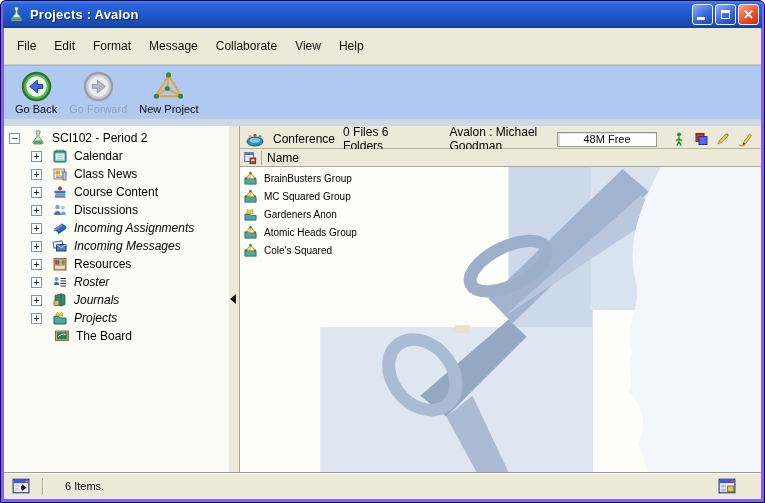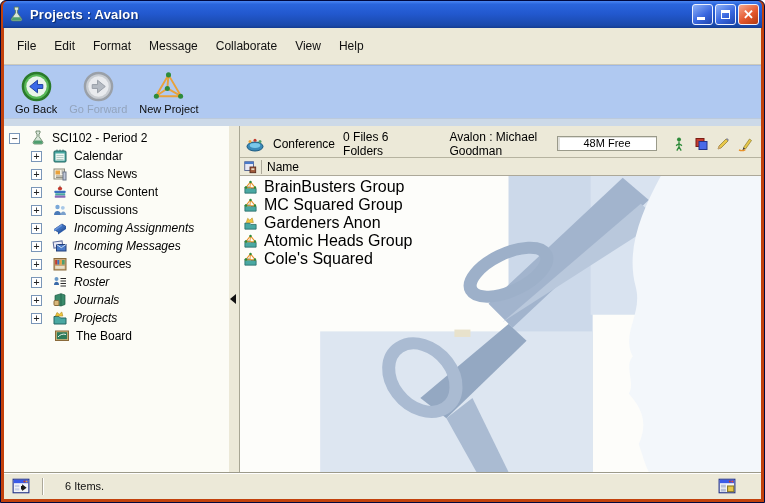--- a/index.html
+++ b/index.html
@@ -1,17 +1,17 @@
 <!DOCTYPE html>
 <html><head>
 <meta charset="utf-8">
 <style>
   html,body{margin:0;padding:0;background:#fff;}
   *{box-sizing:border-box;}
-  .window{width:765px;height:503px;border:1px solid #00083e;background:#c2410c;
+  .window{width:765px;height:503px;border:1px solid #00083e;background:#8b5cf6;
     display:flex;flex-direction:column;padding:0 3px 3px 3px;
     font-family:"Liberation Sans",sans-serif;border-radius:6px 6px 0 0;overflow:hidden;}
   
   .titlebar{flex:none;height:27px;display:flex;align-items:center;
     background:linear-gradient(180deg,#4a86f2 0%,#2a65dd 12%,#2258ce 48%,#1a49ab 90%,#143c90 100%);
     border-radius:5px 5px 0 0;margin:0 -1px;padding:0 3px 0 5px;}
   .app-icon{width:17px;height:17px;margin-right:5px;flex:none;}
   .title-text{color:#fff;font-weight:bold;font-size:13px;text-shadow:1px 1px 1px #0a2a6a;
     letter-spacing:.2px;}
   .win-btns{margin-left:auto;display:flex;gap:2px;}
@@ -46,40 +46,40 @@
   .tree-icon{width:16px;height:16px;margin-right:6px;flex:none;}
   .tree-label{font-size:12px;color:#000;white-space:nowrap;}
   .italic{font-style:italic;}
   .splitter{width:11px;flex:none;background:#ece9d8;border-right:1px solid #a8a694;
     position:relative;cursor:ew-resize;}
   .splitter-tri{position:absolute;top:50%;right:3px;margin-top:-5px;width:0;height:0;
     border-top:5px solid transparent;border-bottom:5px solid transparent;
     border-right:6px solid #111;}
   
   .right-panel{flex:1;display:flex;flex-direction:column;min-width:0;background:#fdfdfa;}
-  .conf-bar{flex:none;height:32px;background:#ece9d8;border-bottom:1px solid #b6b3a0;
+  .conf-bar{flex:none;height:23px;background:#ece9d8;border-bottom:1px solid #b6b3a0;
     display:flex;align-items:center;font-size:12px;color:#000;padding:4px 8px 0 5px;}
   .conf-icon{width:20px;height:18px;margin-right:8px;flex:none;}
   .conf-files{margin-left:8px;}
   .conf-server{margin-left:40px;}
   .free-gauge{margin-left:auto;width:100px;height:15px;background:#fff;
     border:1px solid #9a9a8a;box-shadow:inset 2px 1px 0 #e0e0da;font-size:11px;
     display:flex;align-items:flex-start;justify-content:center;flex:none;}
   .conf-actions{display:flex;align-items:center;gap:6px;margin-left:14px;}
   .conf-actions .aicon{width:16px;height:16px;}
   .col-header{flex:none;height:18px;background:#ece9d8;border-bottom:1px solid #aca899;
     display:flex;align-items:center;font-size:12px;padding-left:3px;}
   .colh-icon{width:14px;height:14px;flex:none;}
   .colh-div{width:1px;height:14px;background:#aca899;margin:0 5px 0 4px;flex:none;}
   .list-area{flex:1;position:relative;overflow:hidden;}
   .watermark{position:absolute;inset:0;width:100%;height:100%;pointer-events:none;}
   .list-rows{position:relative;padding-top:2px;}
   .list-row{height:18px;display:flex;align-items:center;padding-left:3px;gap:6px;}
   .list-icon{width:15px;height:15px;flex:none;}
-  .list-label{font-size:16px;color:#000;white-space:nowrap;}
+  .list-label{font-size:10px;color:#000;white-space:nowrap;}
   
   .statusbar{flex:none;height:27px;background:#ece9d8;border-top:1px solid #9c9a8a;
     box-shadow:inset 0 1px 0 #fff;display:flex;align-items:center;padding:0 0 0 8px;
     font-size:11px;color:#111;}
   .sb-icon{width:18px;height:18px;flex:none;}
   .sb-sep{width:1px;height:17px;background:#aca899;box-shadow:1px 0 0 #fff;
     margin:0 0 0 12px;flex:none;}
   .sb-text{margin-left:22px;}
   .sb-spacer{flex:1;}
   .sb-right{margin-right:25px;}

